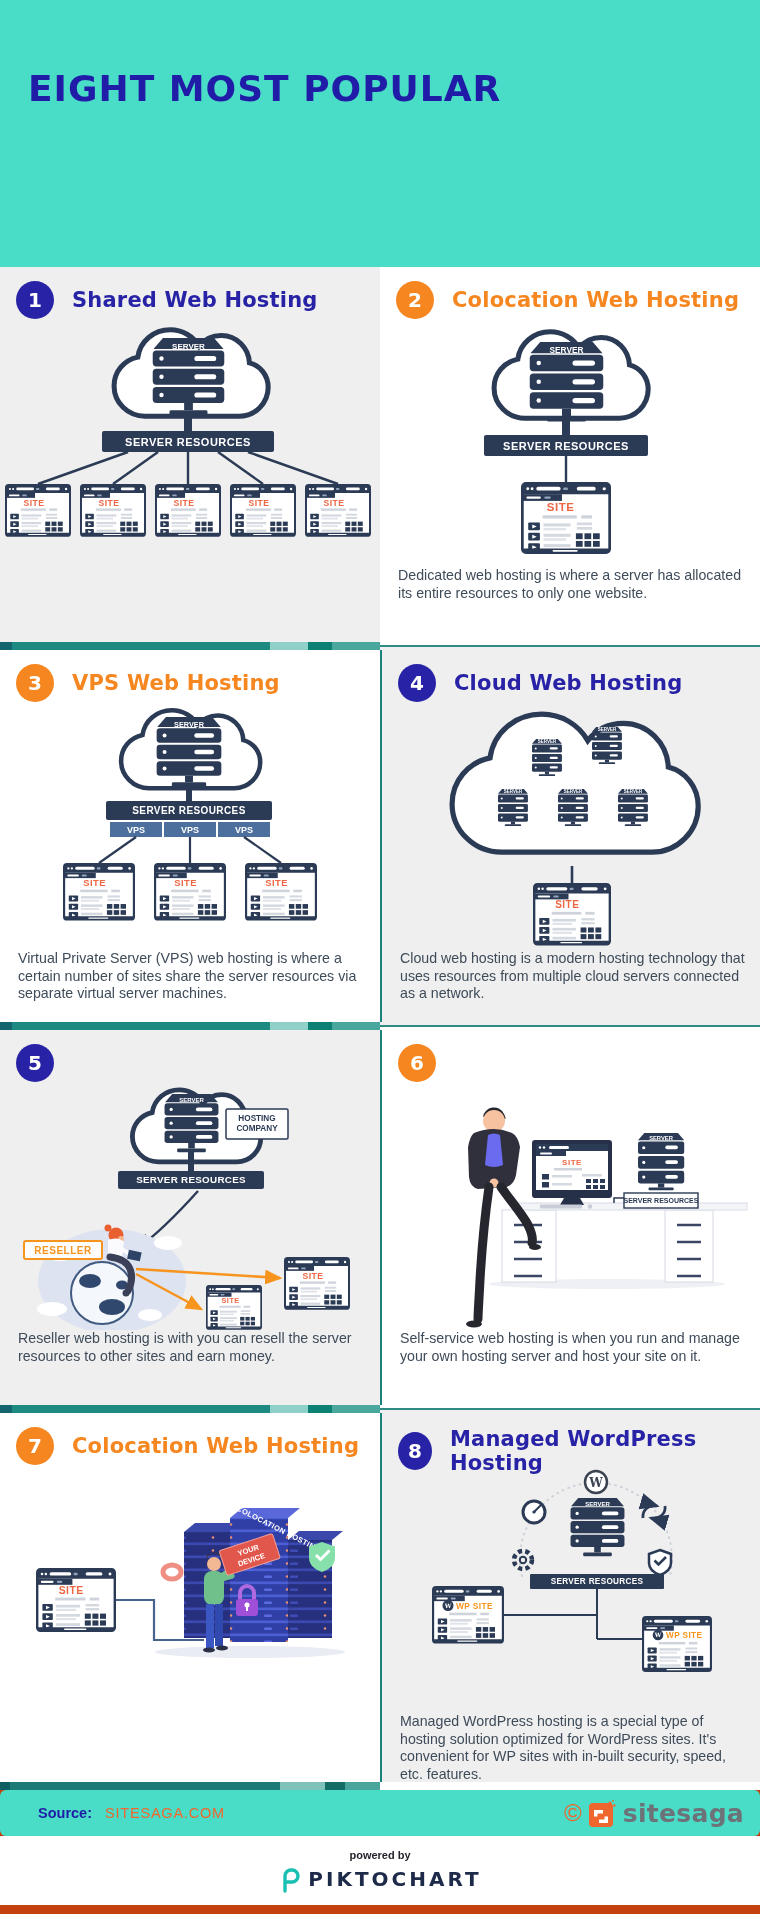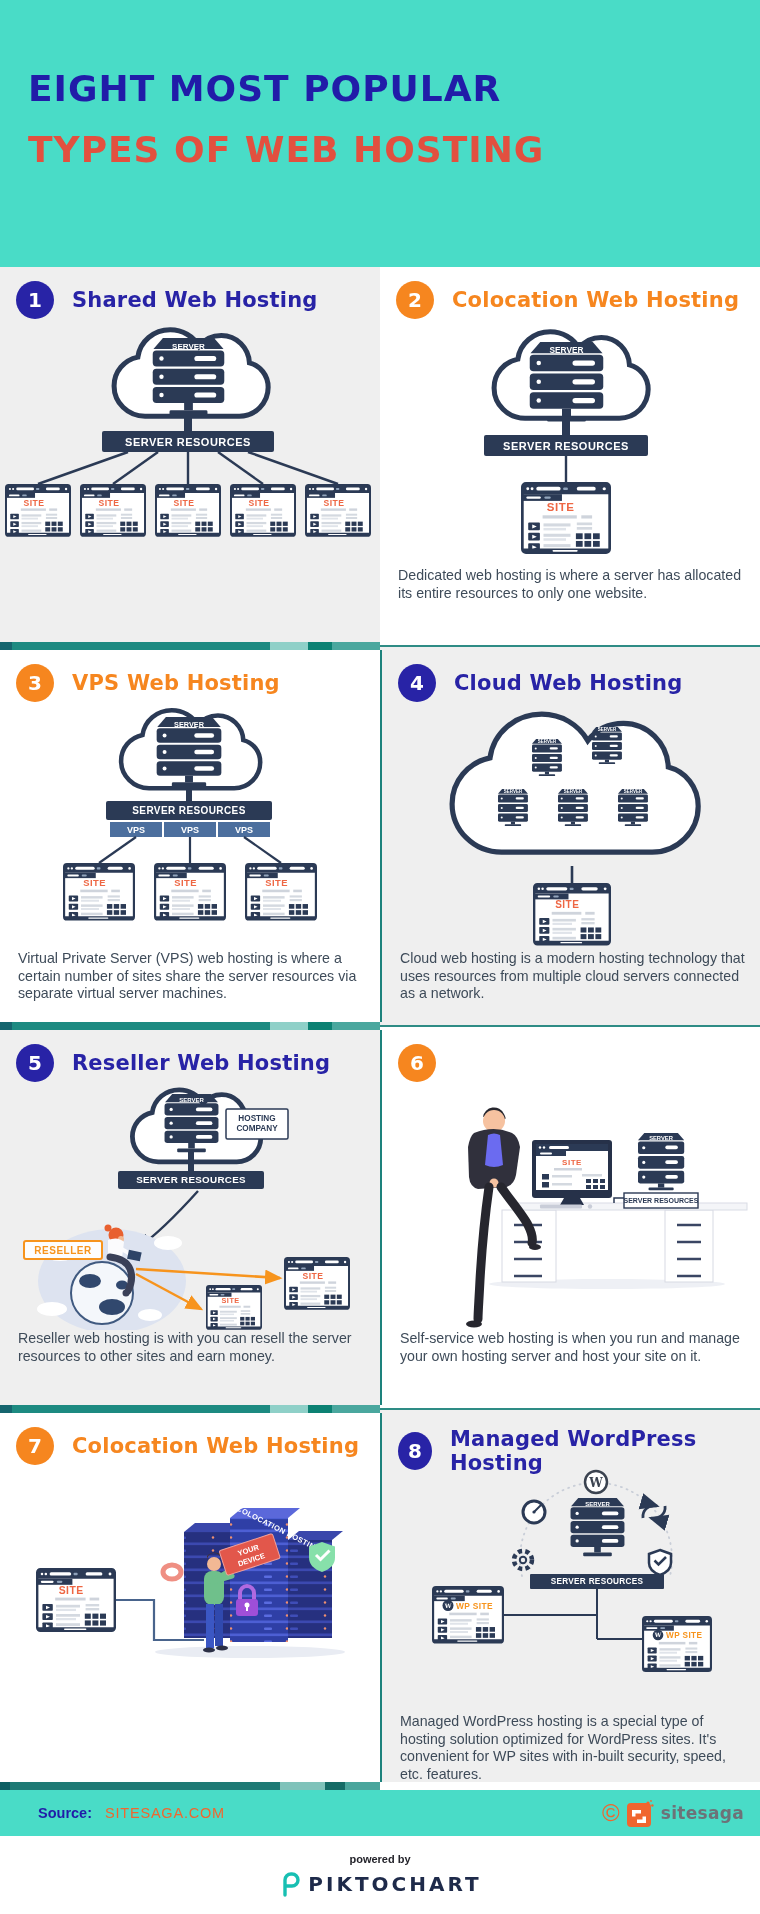--- a/index.html
+++ b/index.html
@@ -27,27 +27,27 @@
   .desc{position:absolute;top:300px;left:18px;right:14px;font-size:14.2px;line-height:1.24;color:#3E4B59;margin:0;}
   
   .tw{fill:#fff;font-weight:bold;font-family:"Liberation Sans",sans-serif;text-anchor:middle;}
   .to{fill:#EE6744;font-weight:bold;font-family:"Liberation Sans",sans-serif;text-anchor:middle;letter-spacing:.5px;}
   .tn{fill:#2B3A55;font-weight:bold;font-family:"Liberation Sans",sans-serif;text-anchor:middle;}
   .tor{fill:#F7941D;font-weight:bold;font-family:"Liberation Sans",sans-serif;text-anchor:middle;letter-spacing:.5px;}
   
   .bottom-band{height:8px;display:flex;}
   .bb-left{width:380px;background:linear-gradient(90deg,#0d5f63 0 10px,#1e7a75 10px 280px,#7fc2ba 280px 325px,#156b66 325px 345px,#49a59c 345px 380px);}
   .bb-right{flex:1;background:#fff;}
-  .footer{height:46px;background:#49DCC7;display:flex;align-items:center;}
+  .footer{height:46px;background:#49DCC7;display:flex;align-items:center;border-radius:6px;}
   .src-label{color:#211CA8;font-weight:bold;font-size:14.5px;margin-left:38px;}
   .src-value{color:#F0662F;font-size:14.5px;margin-left:13px;letter-spacing:.8px;}
   .brandbox{margin-left:auto;margin-right:16px;display:flex;align-items:center;gap:7px;}
   .copy{color:#F0662F;font-size:24px;line-height:1;}
-  .brand-name{color:#6d7278;font-weight:bold;font-size:17px;letter-spacing:.3px;font-family:"DejaVu Sans",sans-serif;}
-  .powered{height:78px;background:#fff;display:flex;flex-direction:column;align-items:center;justify-content:center;gap:5px;}
+  .brand-name{color:#6d7278;font-weight:bold;font-size:25px;letter-spacing:.3px;font-family:"DejaVu Sans",sans-serif;}
+  .powered{height:69px;background:#fff;display:flex;flex-direction:column;align-items:center;justify-content:center;gap:5px;}
   .powered-label{font-size:11px;color:#24242b;font-weight:bold;}
   .pk-row{display:flex;align-items:center;gap:8px;}
   .pk-name{font-size:20px;font-weight:bold;color:#1E2A4A;letter-spacing:3px;font-family:"DejaVu Sans",sans-serif;}
 </style>
 </head>
 <body>
 
 <svg width="0" height="0" style="position:absolute" aria-hidden="true">
 <defs>
 <marker id="arrN" markerWidth="9" markerHeight="9" refX="6" refY="3" orient="auto">
@@ -133,21 +133,20 @@
   <rect x="19" y="48" width="6" height="4" fill="#2B3A55"></rect>
   <rect x="10" y="52" width="24" height="2.5" rx="1" fill="#2B3A55"></rect>
 </g>
 </defs>
 </svg>
 
 <div class="page">
 
   <header class="header">
     <h1 class="t1">EIGHT MOST POPULAR</h1>
-    <h1 class="t2">TYPES OF WEB HOSTING</h1>
   </header>
 
   <div class="row r1">
     <section class="cell r1 bg-g" style="--accent: #2823A6;">
       <div class="sec-head">
         <span class="num">1</span>
         <span class="sec-title">Shared Web Hosting</span>
       </div>
       <svg class="illus" viewBox="0 0 380 245">
         <use href="#cld" fill="#fff" stroke="#2B3A55" stroke-width="7" transform="translate(104,2) scale(0.72)"></use>
@@ -262,21 +261,20 @@
 
   <div class="divider">
       <div class="div-left"></div>
       <div class="div-right dgw"></div>
     </div>
 
   <div class="row r3">
     <section class="cell r3 bg-g" style="--accent: #2823A6;">
       <div class="sec-head">
           <span class="num">5</span>
-        <span class="sec-title">Reseller Web Hosting</span>
         </div>
       <svg class="illus" viewBox="0 0 380 245">
         <use href="#cld" fill="#fff" stroke="#2B3A55" stroke-width="8" transform="translate(124,0) scale(0.6)"></use>
         <use href="#ssym" transform="translate(164,9) scale(0.55)"></use>
         <text class="tw" x="191.5" y="17.3" font-size="6">SERVER</text>
         <rect x="226" y="24" width="62" height="30" rx="1.5" fill="#fff" stroke="#2B3A55" stroke-width="1.5"></rect>
         <text class="tn" x="257" y="36" font-size="8.2">HOSTING</text>
         <text class="tn" x="257" y="46" font-size="8.2">COMPANY</text>
         <rect x="188" y="67" width="6" height="19" fill="#2B3A55"></rect>
         <rect x="118" y="86" width="146" height="18" rx="2" fill="#2B3A55"></rect>

